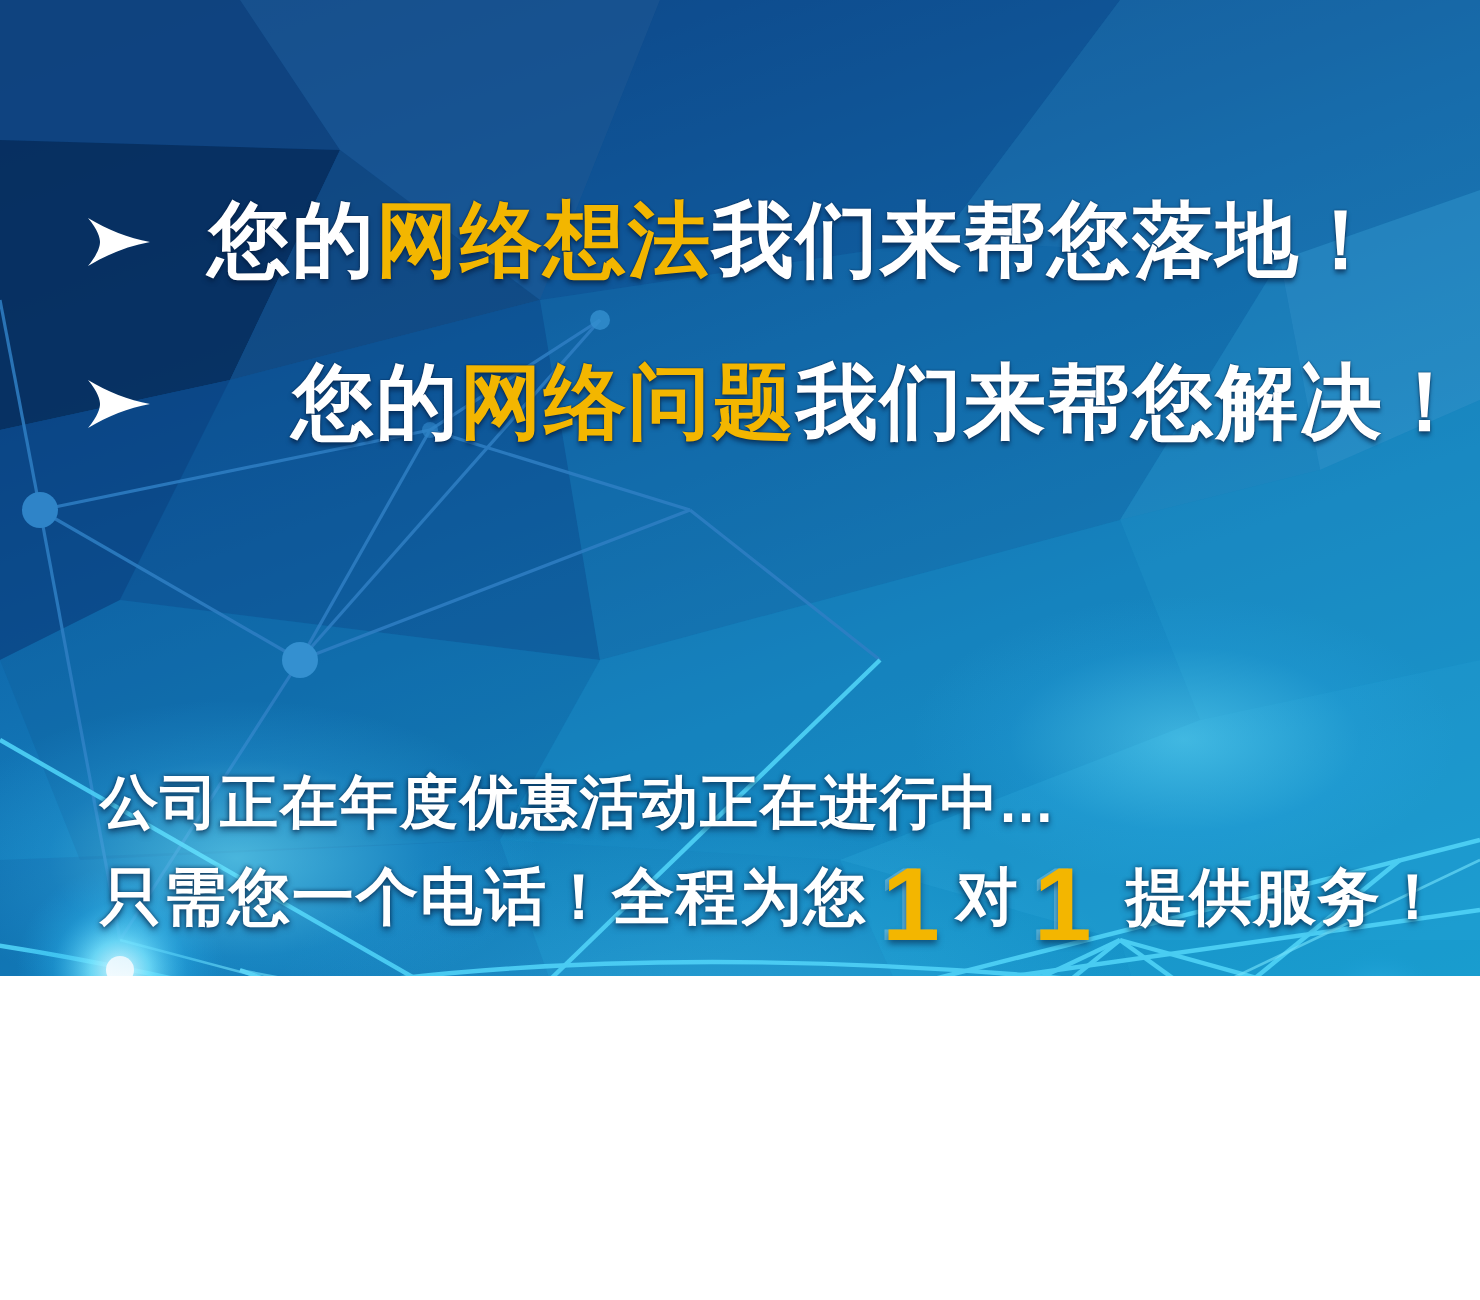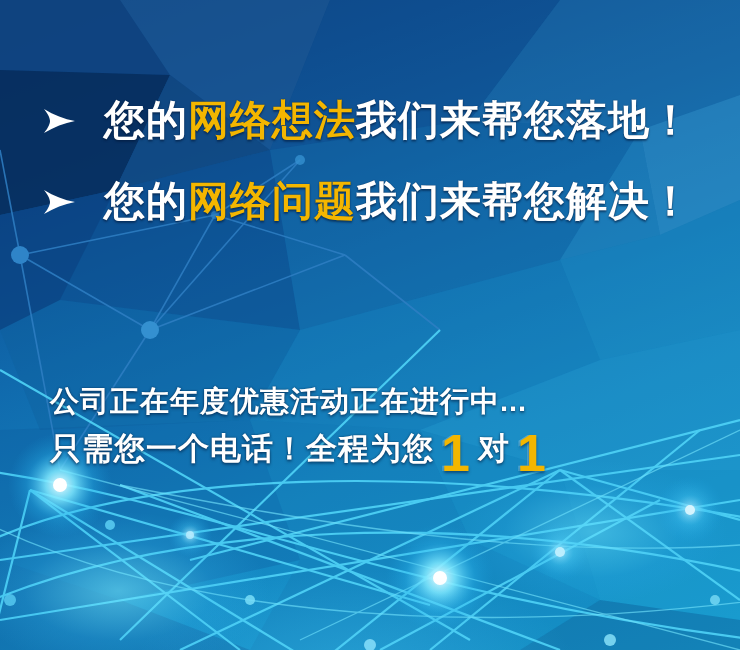--- a/index.html
+++ b/index.html
@@ -3,21 +3,21 @@
 <meta charset="utf-8">
 <style>
   html, body {
     margin: 0;
     padding: 0;
     background: #ffffff;
   }
   #banner {
     position: relative;
     width: 740px;
-    height: 650px;
+    height: 488px;
     overflow: hidden;
     font-family: "Liberation Sans", "DejaVu Sans", sans-serif;
     background: #1172b8;
   }
 
   
   .bg-base {
     position: absolute;
     inset: 0;
     background:
@@ -49,21 +49,21 @@
     inset: 0;
   }
   .bullet-line {
     position: absolute;
     left: 42px;
     display: flex;
     align-items: center;
     white-space: nowrap;
   }
   .bullet-line.l1 { top: 100px; }
-  .bullet-line.l2 { top: 181px; }
+  .bullet-line.l2 { top: 181px; gap: 42px; }
   .bullet-line.l3 { top: 261px; }
 
   .arrow-icon {
     width: 34px;
     height: 26px;
     margin-right: 28px;
     flex: 0 0 auto;
     display: block;
   }
 
@@ -258,16 +258,17 @@
 
 
     <div class="subline s4">公司正在年度优惠活动正在进行中...</div>
 
     <div class="subline s5">
       <span class="seg">只需您一个电话！全程为您</span>
       <span class="big-one">1</span>
       <span class="seg">对</span>
       <span class="big-one">1</span>
       <span class="gap-s"></span>
+      <span class="seg">提供服务！</span>
     </div>
 
   </div>
 </div>
 
 </body></html>

